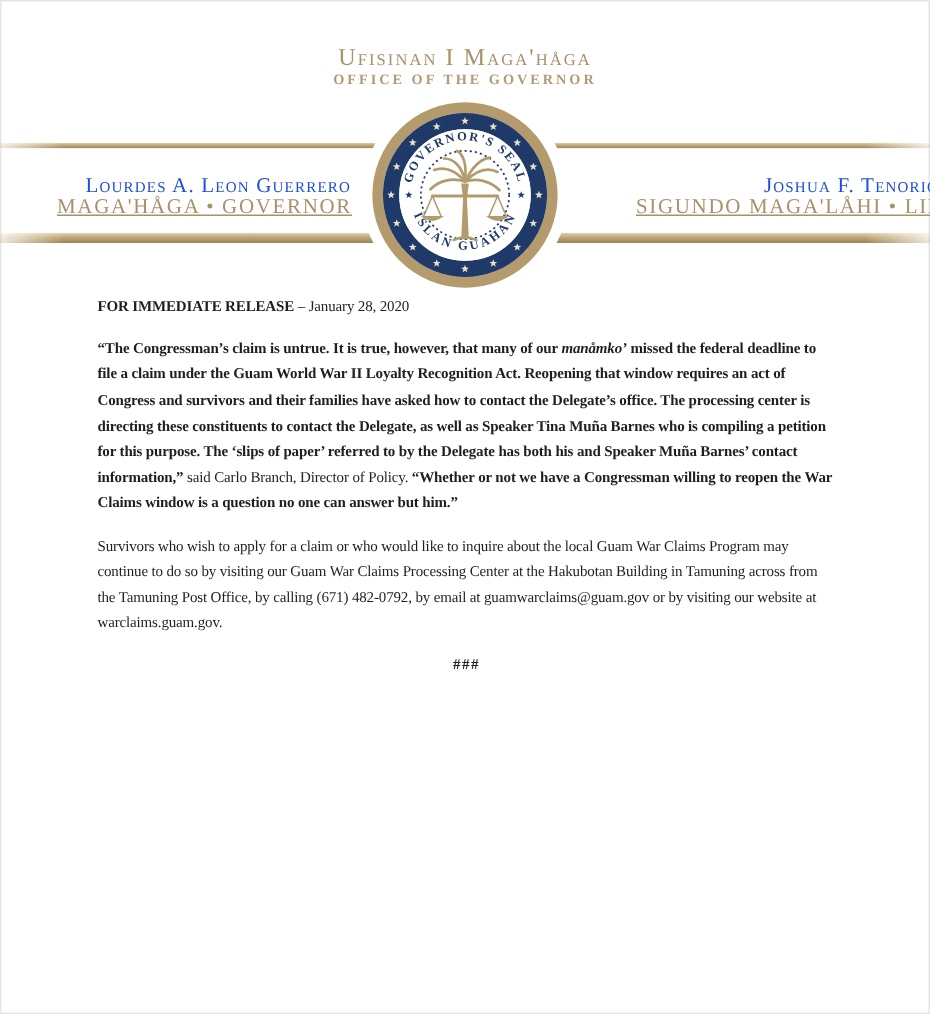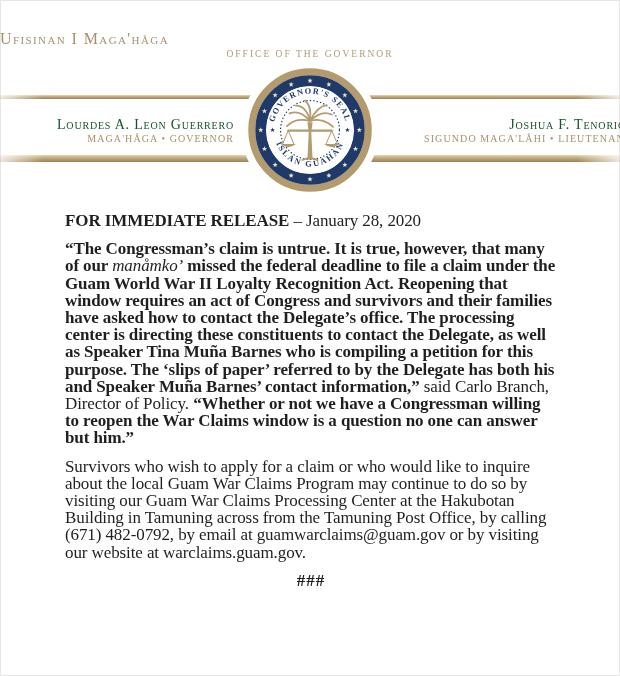--- a/index.html
+++ b/index.html
@@ -3,58 +3,58 @@
 <meta charset="utf-8">
 <style>
   html,body{margin:0;padding:0;background:#888;}
   .page{
     position:relative;width:620px;height:676px;margin:0 auto;background:#ffffff;
     font-family:"Liberation Serif",serif;color:#1f1f1f;overflow:hidden;
     box-shadow:inset 0 0 0 1px #e6e6e6;
   }
   
   .org-title{
-    position:absolute;top:30px;left:0;right:0;text-align:left;
+    position:absolute;top:30px;left:0;right:0;text-align:center;
     font-variant:small-caps;font-size:16px;letter-spacing:1.4px;color:#a8916a;
   }
   .org-subtitle{
     position:absolute;top:49px;left:0;right:0;text-align:center;
-    font-size:9.5px;letter-spacing:2px;color:#b09b76;
+    font-size:9.5px;letter-spacing:2px;color:#b09b76;font-weight:bold;
   }
   .gold-rule{
     position:absolute;left:0;width:620px;
     background:linear-gradient(180deg,#e3d8b8 0%,#c3ac7e 40%,#9c8154 100%);
     -webkit-mask-image:linear-gradient(90deg,rgba(0,0,0,.2),#000 7%,#000 93%,rgba(0,0,0,.2));
     mask-image:linear-gradient(90deg,rgba(0,0,0,.2),#000 7%,#000 93%,rgba(0,0,0,.2));
   }
   .gold-rule.top{top:95px;height:4px;}
   .gold-rule.bottom{top:155px;height:7px;}
   .official{position:absolute;top:116px;}
   .official.left{left:38px;width:196px;text-align:right;}
   .official.right{left:424px;width:202px;text-align:right;}
   .official .name{
-    font-variant:small-caps;font-size:14px;letter-spacing:.8px;color:#14532d;line-height:17px;white-space:nowrap;
+    font-variant:small-caps;font-size:14px;letter-spacing:.8px;color:#1d4ed8;line-height:17px;white-space:nowrap;
   }
   .official .role{
-    font-size:10px;letter-spacing:1.1px;color:#a8916a;line-height:11px;white-space:nowrap;
+    font-size:14px;letter-spacing:1.1px;color:#a8916a;line-height:11px;white-space:nowrap;text-decoration:underline;
   }
   .seal-wrap{
     position:absolute;left:246px;top:66px;width:128px;height:128px;border-radius:50%;
     background:#fff;box-shadow:0 0 0 5px #fff;
   }
   .seal-wrap svg{display:block;width:128px;height:128px;}
   
   .doc{
-    position:absolute;top:212px;left:65px;width:492px;
-    font-size:17px;line-height:17.2px;letter-spacing:-.1px;
+    position:absolute;top:196px;left:65px;width:492px;
+    font-size:10px;line-height:17.2px;letter-spacing:-.1px;
   }
   .doc p{margin:0 0 11px;}
   .release{margin:0 0 11px;}
   .run-bold{font-weight:bold;}
-  .run-bold-italic{font-weight:normal;font-style:italic;margin-top:36px;}
+  .run-bold-italic{font-weight:bold;font-style:italic;margin-top:36px;}
   .doc-title{text-align:center;font-weight:bold;margin:0 0 11px;}
   .end-marker{text-align:center;margin:12px 0 12px;letter-spacing:1px;font-weight:bold;}
   .contact{text-align:center;margin:0;}
 </style>
 </head>
 <body>
 
 <div class="page">
 
   <div class="org-title">Ufisinan I Maga'håga</div>

